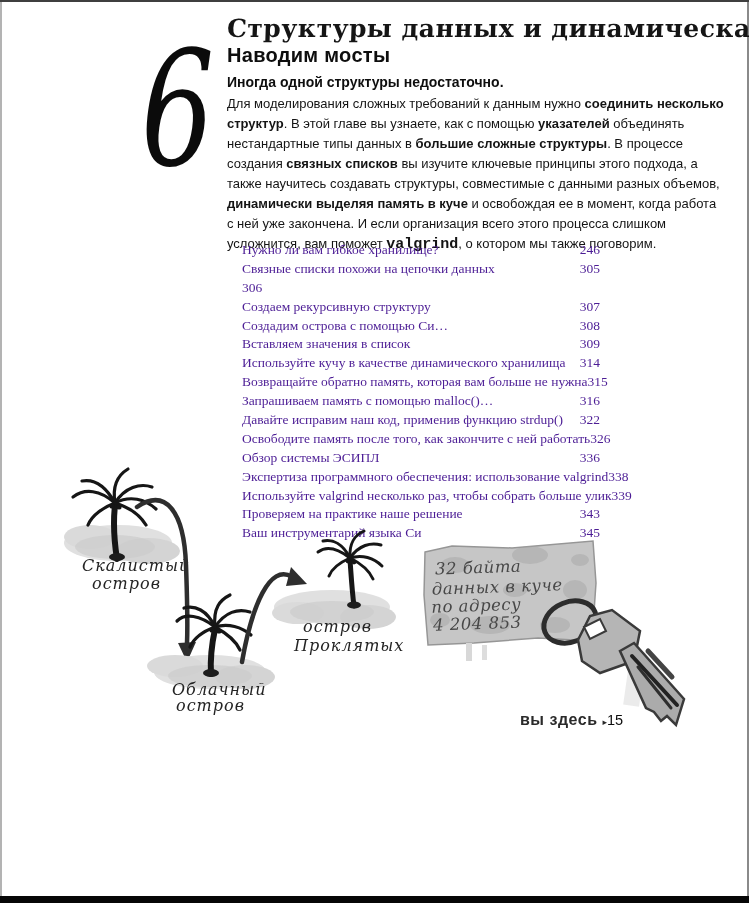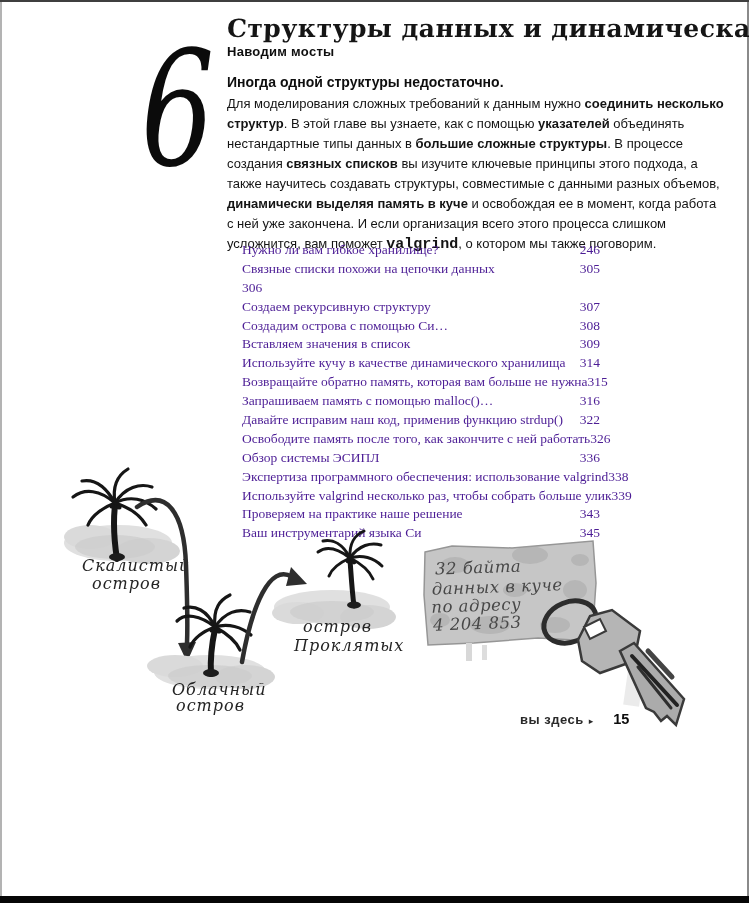--- a/index.html
+++ b/index.html
@@ -8,21 +8,21 @@
     font-family:"Liberation Sans",sans-serif;color:#111;
     box-shadow: inset 0 2px 0 #3f3f3f, inset 3px 0 0 -1px #b3b3b3, inset -2px 0 0 #8a8a8a;
   }
   .category-title{
     position:absolute;left:227px;top:15px;
     font-family:"DejaVu Serif",serif;font-weight:bold;font-size:25px;line-height:28px;
     letter-spacing:.5px;color:#151515;transform:skewX(-2deg);white-space:nowrap;
   }
   .chapter-title{
     position:absolute;left:227px;top:44px;
-    font-size:13px;font-weight:bold;letter-spacing:.3px;color:#0e0e0e;
+    font-size:20px;font-weight:bold;letter-spacing:.3px;color:#0e0e0e;
   }
   .chapter-num{
     position:absolute;left:141px;top:45px;
     font-family:"DejaVu Serif",serif;font-style:italic;font-weight:normal;
     font-size:160px;line-height:130px;color:#0b0b0b;
     transform:scaleX(.72);transform-origin:left top;
   }
   .lead{
     position:absolute;left:227px;top:74px;
     font-size:14px;font-weight:bold;color:#0e0e0e;
@@ -40,23 +40,23 @@
   }
   .toc-row{display:flex;justify-content:space-between;align-items:baseline;height:18.9px;}
   .toc-label{white-space:nowrap;}
   .toc-page{font-family:"Liberation Serif",serif;}
   .illustration{position:absolute;left:60px;top:455px;width:645px;height:310px;}
   .island-label{font-family:"DejaVu Serif",serif;font-style:italic;font-size:16px;fill:#242424;letter-spacing:1px;}
   .tag-text{font-family:"DejaVu Serif",serif;font-style:italic;font-size:16.5px;fill:#474747;letter-spacing:.5px;}
   .footer{
     position:absolute;left:520px;top:711px;display:flex;align-items:baseline;
   }
-  .you-are-here{font-size:13px;font-weight:bold;letter-spacing:.5px;color:#2a2a2a;}
+  .you-are-here{font-size:16px;font-weight:bold;letter-spacing:.5px;color:#2a2a2a;}
   .you-arrow{font-size:9px;color:#2a2a2a;margin-left:5px;}
-  .page-num{font-size:14.5px;font-weight:bold;color:#0c0c0c;margin-left:20px;}
+  .page-num{font-size:14.5px;font-weight:normal;color:#0c0c0c;}
   .bottom-bar{position:absolute;left:0;bottom:0;width:749px;height:7px;background:#060606;}
 </style>
 </head>
 <body>
 
 <div class="page">
 
   <div class="category-title">Структуры данных и динамическая память</div>
   <div class="chapter-num">6</div>
   <div class="chapter-title">Наводим мосты</div>

